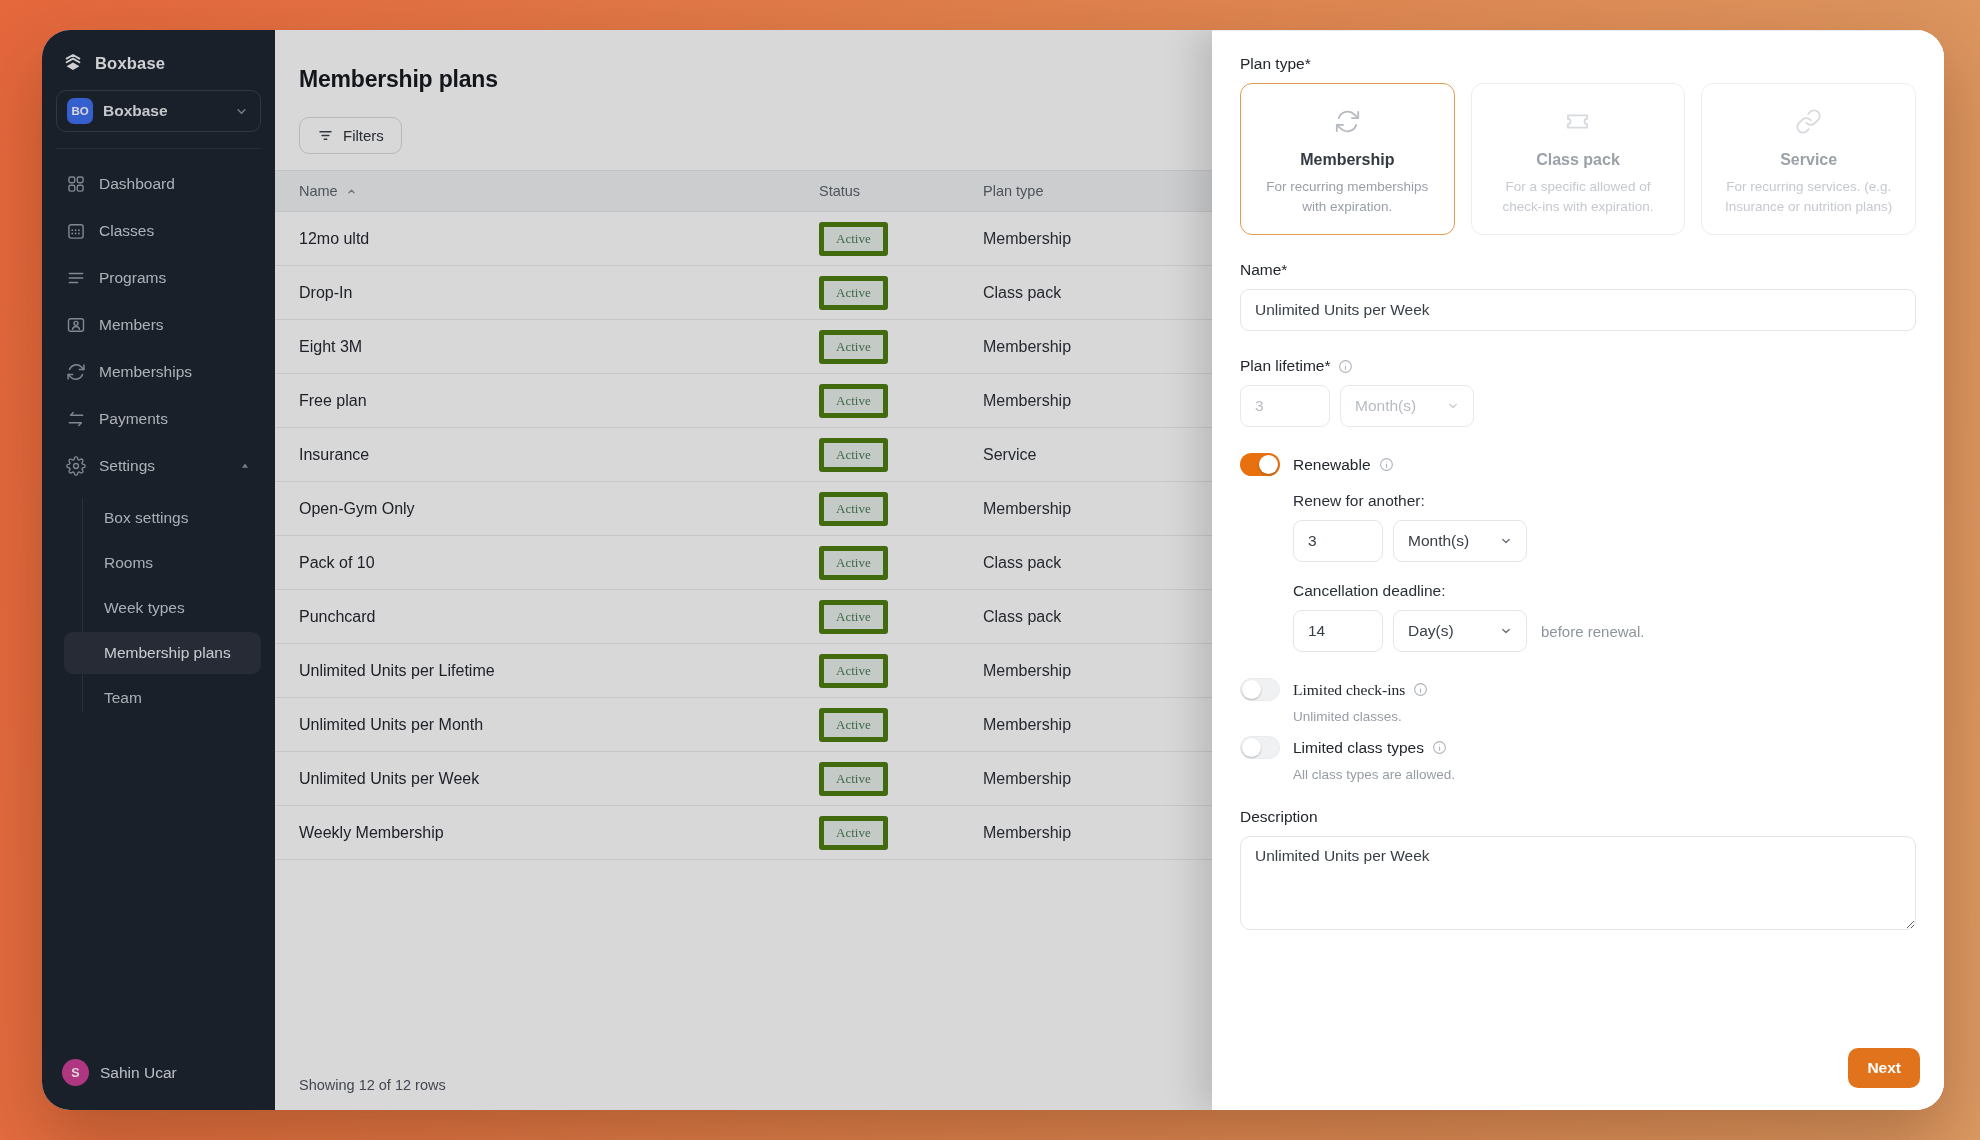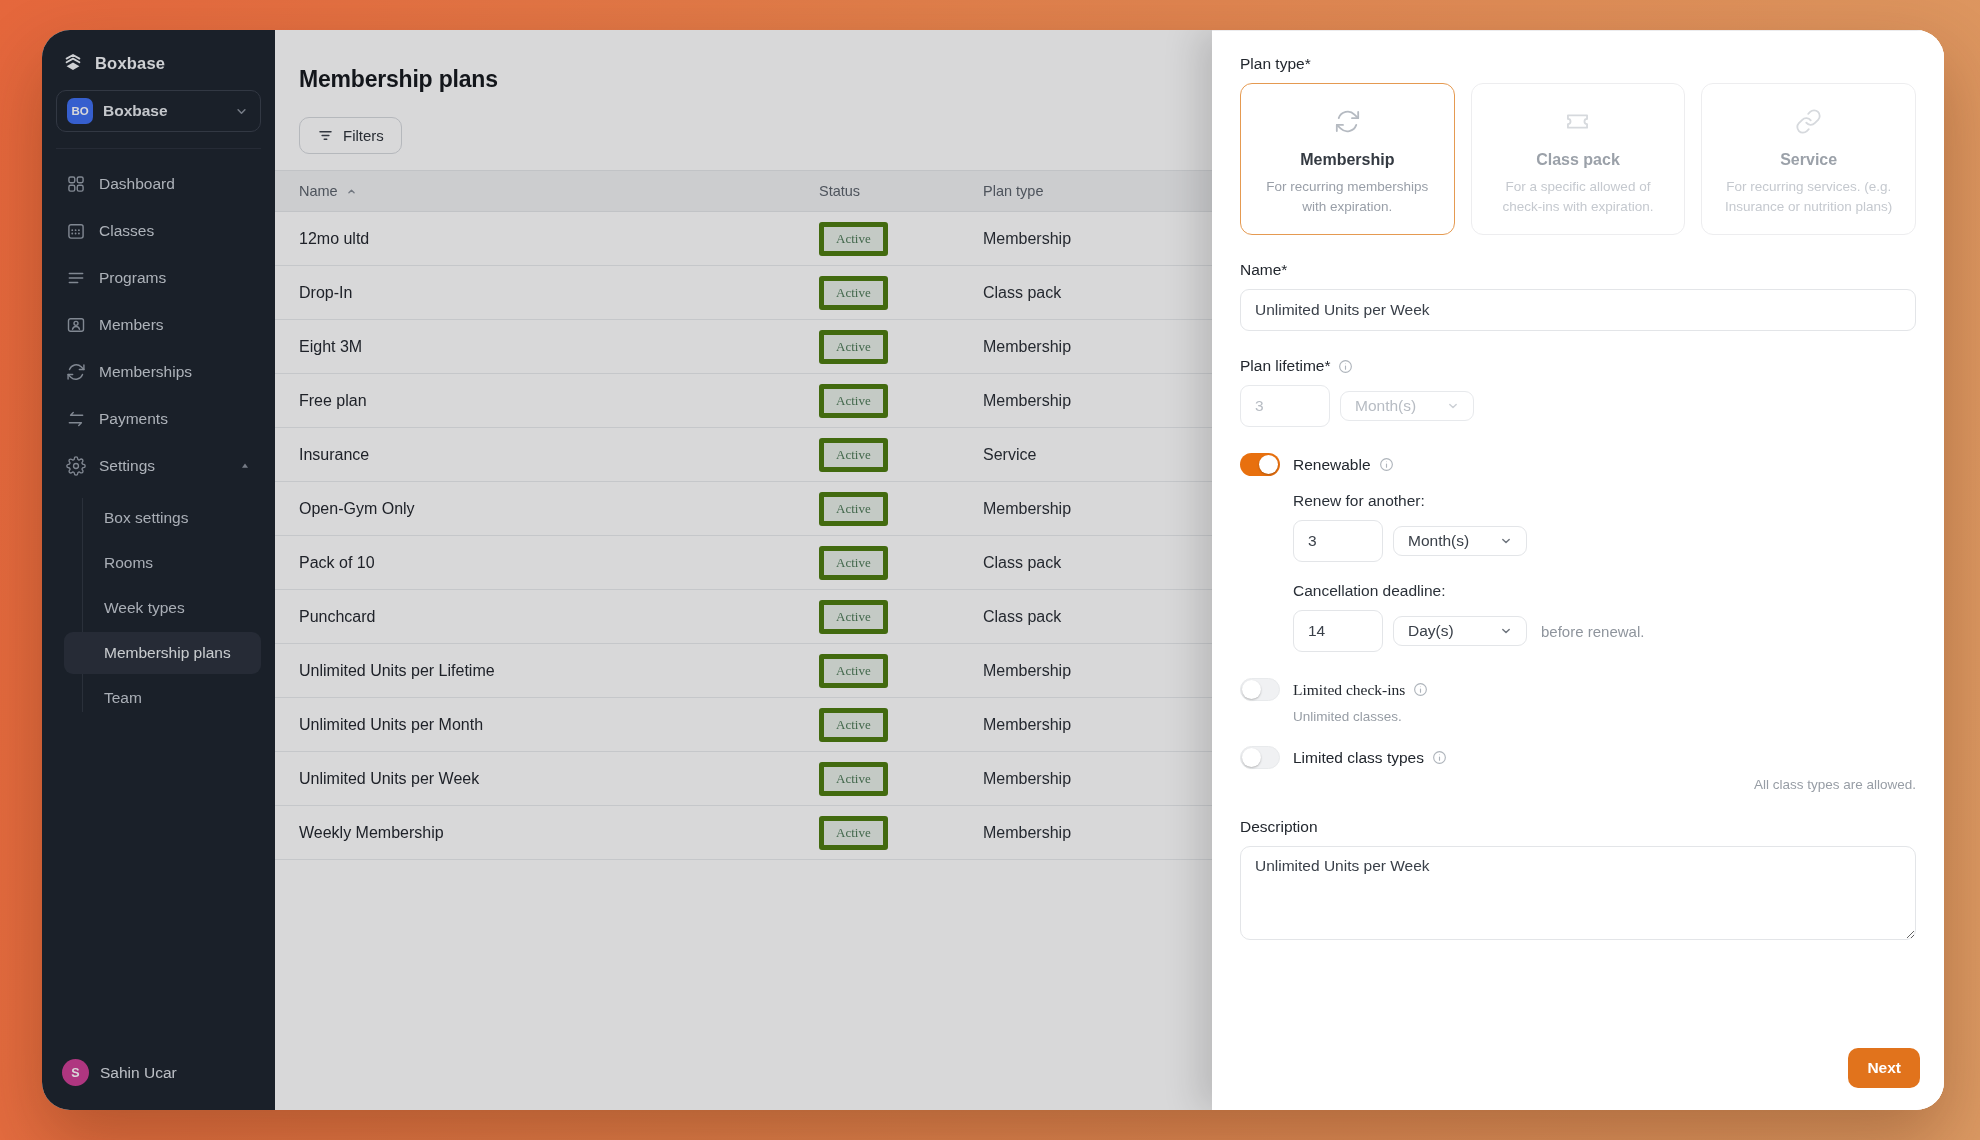--- a/index.html
+++ b/index.html
@@ -116,21 +116,21 @@
 
   .field { margin-top:26px; }
   .text-input { width:100%; height:42px; border:1px solid #e3e5e8; border-radius:9px;
                 padding:0 14px; font-size:15.5px; color:#3a4049; background:#fff;
                 font-family:inherit; outline:none; }
   .inline-row { display:flex; align-items:center; gap:10px; }
   .num-input { width:90px; height:42px; border:1px solid #e3e5e8; border-radius:9px;
                padding:0 14px; font-size:15.5px; color:#3a4049; background:#fff;
                font-family:inherit; outline:none; }
   .num-input.disabled { color:#b7bcc3; border-color:#e7e9ec; }
-  .sel { width:134px; height:30px; border:1px solid #e3e5e8; border-radius:9px;
+  .sel { width:134px; height:42px; border:1px solid #e3e5e8; border-radius:9px;
          display:flex; align-items:center; justify-content:space-between;
          padding:0 12px 0 14px; font-size:15.5px; color:#3a4049; background:#fff;
          cursor:pointer; }
   .sel .s-chev { color:#6f757e; display:flex; }
   .sel.disabled { color:#b7bcc3; border-color:#e7e9ec; cursor:default; }
   .sel.disabled .s-chev { color:#ccd0d5; }
 
   .toggle-row { display:flex; align-items:center; gap:13px; }
   .toggle { width:40px; height:23px; border-radius:999px; position:relative; cursor:pointer;
             flex:0 0 40px; }
@@ -358,20 +358,21 @@
           <div class="plan-type">Membership</div>
         </div>
         <div class="trow">
           <div>Weekly Membership</div>
           <div><span class="badge">Active</span></div>
           <div class="plan-type">Membership</div>
         </div>
       </div>
 
       <div class="main-spacer"></div>
+      <div class="tfoot">Showing 12 of 12 rows</div>
     </main>
 
     <div class="overlay"></div>
 
     <section class="drawer">
       <div class="drawer-divider"></div>
 
       <div class="drawer-body">
         <div class="f-label">Plan type*</div>
         <div class="cards">
@@ -495,21 +496,21 @@
                     <circle cx="10" cy="10" r="7.8"></circle>
                     <path d="M10 9.3v4.2"></path>
                     <circle cx="10" cy="6.4" r=".6" fill="currentColor" stroke="none"></circle>
                   </svg>
               </span>
             </div>
           </div>
           <div class="toggle-sub">Unlimited classes.</div>
         </div>
 
-        <div class="field" style="margin-top:22px;text-align:right;">
+        <div class="field" style="margin-top:12px;">
           <div class="toggle-row">
             <span class="toggle off">
                 <span class="knob"></span>
               </span>
             <div class="f-label" style="margin-bottom:0;">
               <span>Limited class types</span>
               <span class="info-ic">
                 <svg viewBox="0 0 20 20" width="15" height="15" fill="none" stroke="currentColor" stroke-width="1.5" stroke-linecap="round">
                     <circle cx="10" cy="10" r="7.8"></circle>
                     <path d="M10 9.3v4.2"></path>

